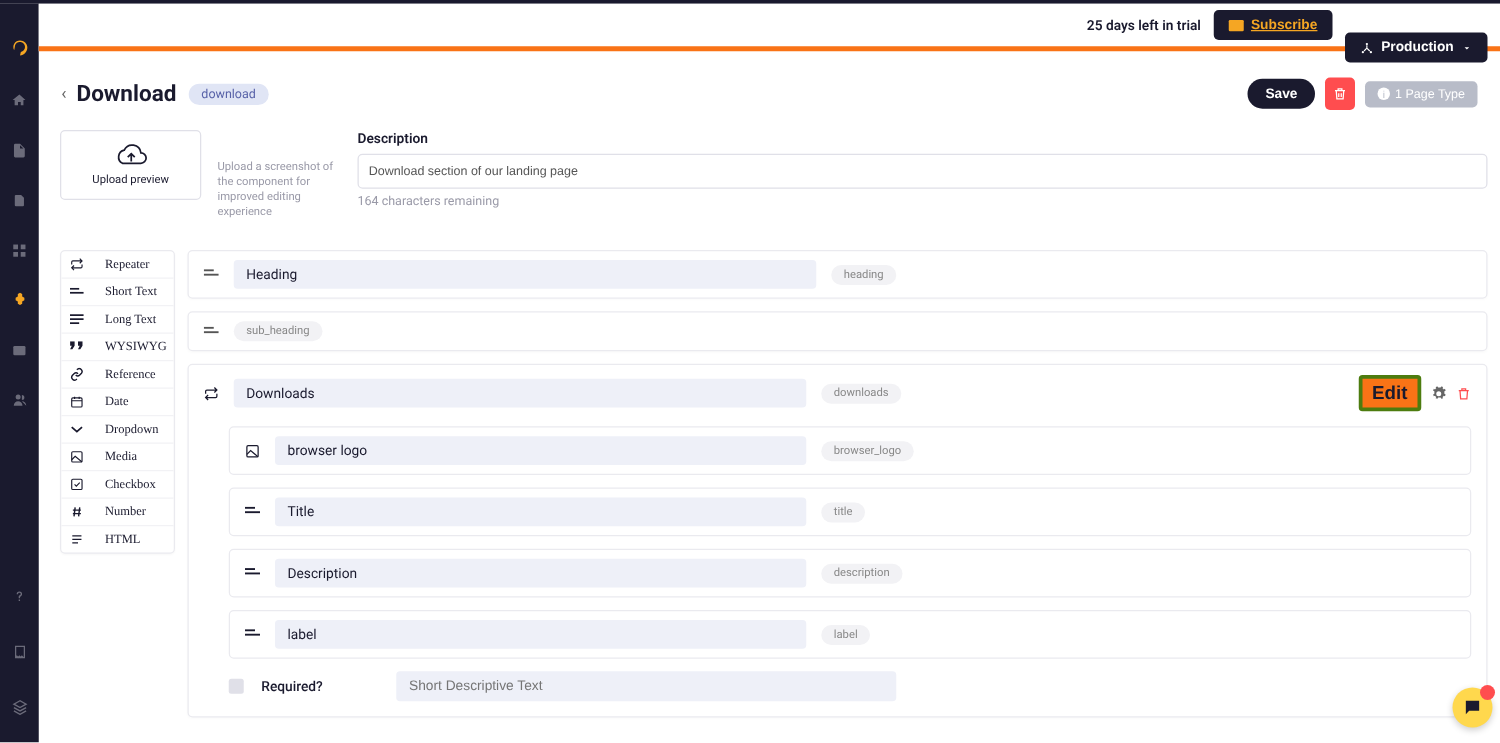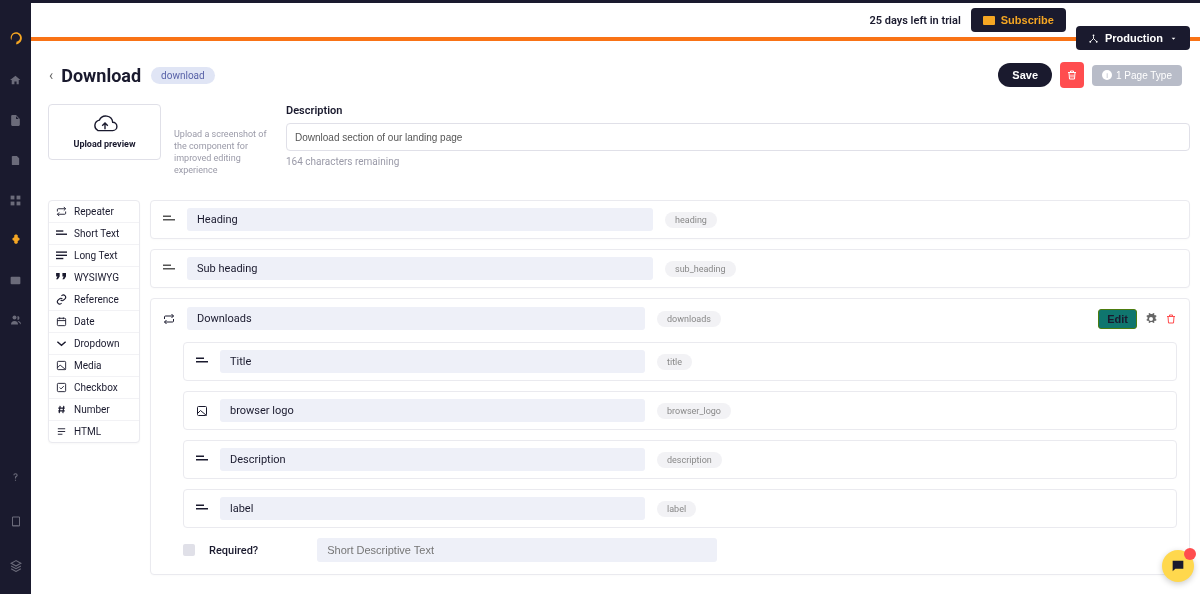--- a/index.html
+++ b/index.html
@@ -8,62 +8,62 @@
 .topbar { position: absolute; top: 0; left: 0; right: 0; height: 3px; background: #1a1a2e; }
 
 .leftnav { position: absolute; top: 3px; left: 0; width: 31px; height: 591px; background: #1a1a2e; display: flex; flex-direction: column; align-items: center; padding-top: 28px; gap: 26px; }
 .leftnav .logo { width: 16px; height: 16px; color: #f5a623; }
 .leftnav .nav-icon { width: 14px; height: 14px; color: #6b6b7a; cursor: pointer; display: flex; align-items: center; justify-content: center; }
 .leftnav .nav-icon.active { color: #f5a623; }
 .leftnav .bottom { margin-top: auto; margin-bottom: 22px; display: flex; flex-direction: column; gap: 30px; align-items: center; }
 
 .header { position: absolute; top: 3px; left: 31px; right: 0; height: 38px; background: #fff; display: flex; align-items: center; justify-content: flex-end; padding: 0 10px; gap: 10px; border-bottom: 4px solid #f97316; }
 .trial-text { font-size: 11px; font-weight: 600; color: #1a1a2e; }
-.btn-subscribe { background: #1a1a2e; color: #f5a623; font-size: 11px; font-weight: 600; padding: 6px 12px; border-radius: 4px; border: none; cursor: pointer; display: flex; align-items: center; gap: 6px; }
+.btn-subscribe { background: #1a1a2e; color: #f5a623; font-size: 11px; font-weight: 600; padding: 6px 12px; border-radius: 4px; border: none; cursor: pointer; display: flex; align-items: center; gap: 6px; text-decoration: underline; }
 .btn-subscribe .card-icon { width: 12px; height: 9px; background: #f5a623; border-radius: 1px; }
 .btn-prod { background: #1a1a2e; color: #fff; font-size: 11px; font-weight: 600; padding: 6px 12px; border-radius: 4px; border: none; cursor: pointer; display: flex; align-items: center; gap: 6px; margin-top: 36px; }
 
 .titlebar { position: absolute; top: 55px; left: 31px; right: 0; height: 40px; display: flex; align-items: center; padding: 0 18px; }
 .back-arrow { font-size: 14px; color: #666; margin-right: 8px; cursor: pointer; }
 .page-title { font-size: 18px; font-weight: 700; color: #1a1a2e; margin-right: 10px; }
 .slug-pill { background: #e0e5f5; color: #5862a8; font-size: 10px; padding: 3px 10px; border-radius: 10px; }
 .titlebar-right { margin-left: auto; display: flex; gap: 8px; align-items: center; }
 .btn-save { background: #1a1a2e; color: #fff; font-size: 11px; font-weight: 600; padding: 6px 14px; border-radius: 12px; border: none; cursor: pointer; }
 .btn-delete { background: #ff4d4f; width: 24px; height: 26px; border-radius: 4px; border: none; cursor: pointer; display: flex; align-items: center; justify-content: center; color: #fff; }
 .btn-pagetype { background: #b8bcc8; color: #fff; font-size: 10px; font-weight: 500; padding: 5px 10px; border-radius: 4px; border: none; cursor: pointer; display: flex; align-items: center; gap: 4px; }
 .btn-pagetype .info-icon { width: 10px; height: 10px; border-radius: 50%; background: #fff; color: #b8bcc8; font-size: 8px; display: inline-flex; align-items: center; justify-content: center; }
 
 .main { position: absolute; top: 98px; left: 42px; right: 0; bottom: 0; overflow: visible; }
 
 .preview-section { position: absolute; top: 6px; left: 6px; width: 225px; }
 .preview-label { font-size: 11px; font-weight: 600; color: #1a1a2e; }
 .preview-label-row { display: flex; align-items: center; gap: 5px; margin-bottom: 6px; }
 .preview-card { width: 113px; height: 56px; border: 1px solid #e0e0e8; border-radius: 4px; display: flex; flex-direction: column; align-items: center; justify-content: center; gap: 4px; cursor: pointer; }
 .preview-card .upload-icon { color: #1a1a2e; }
-.preview-card .upload-text { font-size: 9px; font-weight: 700; color: #1a1a2e; }
+.preview-card .upload-text { font-size: 9px; font-weight: 400; color: #1a1a2e; }
 .preview-hint { position: absolute; top: 24px; left: 126px; width: 100px; font-size: 9px; color: #9a9aa8; line-height: 1.35; }
 
 .desc-section { position: absolute; top: 6px; left: 244px; right: 10px; }
 .desc-label { font-size: 11px; font-weight: 600; color: #1a1a2e; margin-bottom: 6px; display: block; }
 .desc-input { width: 100%; height: 28px; border: 1px solid #e0e0e8; border-radius: 4px; padding: 0 8px; font-size: 10px; color: #555; }
 .desc-counter { font-size: 10px; color: #9a9aa8; margin-top: 5px; }
 
 .palette { position: absolute; top: 102px; left: 6px; width: 92px; background: #fff; border: 1px solid #eaeaef; border-radius: 4px; overflow: hidden; box-shadow: 0 1px 2px rgba(0,0,0,0.03); }
-.palette-item { display: flex; align-items: center; gap: 7px; padding: 5px 7px; font-size: 10px; color: #1a1a2e; cursor: grab; border-bottom: 1px solid #f2f2f5; }
+.palette-item { display: flex; align-items: center; gap: 17px; padding: 5px 7px; font-size: 10px; color: #1a1a2e; cursor: grab; border-bottom: 1px solid #f2f2f5; font-family: Liberation Serif, serif; }
 .palette-item:last-child { border-bottom: none; }
 .palette-item .pi-icon { width: 11px; height: 11px; color: #1a1a2e; display: flex; align-items: center; justify-content: center; flex-shrink: 0; }
 
 .canvas { position: absolute; top: 102px; left: 108px; right: 10px; display: flex; flex-direction: column; gap: 10px; }
 
 .field-card { background: #fff; border: 1px solid #eaeaef; border-radius: 4px; padding: 7px 12px; display: flex; align-items: center; gap: 12px; box-shadow: 0 1px 2px rgba(0,0,0,0.02); }
 .field-card .f-icon { width: 12px; height: 12px; color: #555; display: flex; align-items: center; justify-content: center; flex-shrink: 0; }
 .field-name { background: #eef0f8; border-radius: 3px; padding: 5px 10px; font-size: 11px; color: #1a1a2e; width: 466px; }
 .field-tag { background: #f2f2f5; color: #888; font-size: 9px; padding: 3px 10px; border-radius: 8px; }
 .field-actions { margin-left: auto; display: flex; align-items: center; gap: 8px; }
-.edit-btn { font-size: 11px; font-weight: 600; color: #1a1a2e; cursor: pointer; border: 1px solid #4d7c0f; padding: 3px 8px; border-radius: 3px; background: #0f766e; }
+.edit-btn { font-size: 15px; font-weight: 600; color: #1a1a2e; cursor: pointer; border: 3px solid #4d7c0f; padding: 3px 8px; border-radius: 3px; background: #f97316; }
 .gear-small { width: 12px; height: 12px; color: #666; cursor: pointer; }
 .trash-small { width: 12px; height: 12px; color: #ff4d4f; cursor: pointer; }
 
 .repeater-card { background: #fff; border: 1px solid #eaeaef; border-radius: 4px; padding: 8px 12px 12px 12px; box-shadow: 0 1px 2px rgba(0,0,0,0.02); }
 .repeater-header { display: flex; align-items: center; gap: 12px; margin-bottom: 12px; }
 .repeater-children { display: flex; flex-direction: column; gap: 10px; padding-left: 20px; }
 .child-card { background: #fff; border: 1px solid #eaeaef; border-radius: 4px; padding: 7px 12px; display: flex; align-items: center; gap: 12px; }
 .child-name { background: #eef0f8; border-radius: 3px; padding: 5px 10px; font-size: 11px; color: #1a1a2e; width: 425px; }
 
 .required-row { display: flex; align-items: center; gap: 14px; padding-left: 20px; padding-top: 10px; }
@@ -312,21 +312,20 @@
       <span class="field-tag">heading</span>
     </div>
 
     <div class="field-card">
       <span class="f-icon">
           <svg width="12" height="9" viewBox="0 0 24 16" fill="currentColor">
             <rect y="0" width="16" height="3"></rect>
             <rect y="7" width="24" height="3"></rect>
           </svg>
         </span>
-      <div class="field-name">Sub heading</div>
       <span class="field-tag">sub_heading</span>
     </div>
 
     <div class="repeater-card">
       <div class="repeater-header">
         <span class="f-icon">
             <svg width="12" height="12" viewBox="0 0 24 24" fill="none" stroke="currentColor" stroke-width="2">
               <path d="M17 2l4 4-4 4M3 12V8a2 2 0 0 1 2-2h16M7 22l-4-4 4-4M21 12v4a2 2 0 0 1-2 2H3"></path>
             </svg>
           </span>
@@ -343,45 +342,45 @@
               <svg width="12" height="12" viewBox="0 0 24 24" fill="none" stroke="currentColor" stroke-width="2">
                 <path d="M4 7h16M9 7V4h6v3M6 7l1 13h10l1-13"></path>
               </svg>
             </span>
         </div>
       </div>
 
       <div class="repeater-children">
         <div class="child-card">
           <span class="f-icon">
-              <svg width="12" height="9" viewBox="0 0 24 16" fill="currentColor">
-                <rect y="0" width="16" height="3"></rect>
-                <rect y="7" width="24" height="3"></rect>
-              </svg>
-            </span>
-          <div class="child-name">Title</div>
-          <span class="field-tag">title</span>
-        </div>
-        <div class="child-card">
-          <span class="f-icon">
               <svg width="12" height="12" viewBox="0 0 24 24" fill="none" stroke="currentColor" stroke-width="2">
                 <rect x="3" y="3" width="18" height="18" rx="2"></rect>
                 <path d="M3 17l6-6 12 10"></path>
               </svg>
             </span>
           <div class="child-name">browser logo</div>
           <span class="field-tag">browser_logo</span>
         </div>
         <div class="child-card">
           <span class="f-icon">
               <svg width="12" height="9" viewBox="0 0 24 16" fill="currentColor">
                 <rect y="0" width="16" height="3"></rect>
                 <rect y="7" width="24" height="3"></rect>
               </svg>
             </span>
+          <div class="child-name">Title</div>
+          <span class="field-tag">title</span>
+        </div>
+        <div class="child-card">
+          <span class="f-icon">
+              <svg width="12" height="9" viewBox="0 0 24 16" fill="currentColor">
+                <rect y="0" width="16" height="3"></rect>
+                <rect y="7" width="24" height="3"></rect>
+              </svg>
+            </span>
           <div class="child-name">Description</div>
           <span class="field-tag">description</span>
         </div>
         <div class="child-card">
           <span class="f-icon">
               <svg width="12" height="9" viewBox="0 0 24 16" fill="currentColor">
                 <rect y="0" width="16" height="3"></rect>
                 <rect y="7" width="24" height="3"></rect>
               </svg>
             </span>

